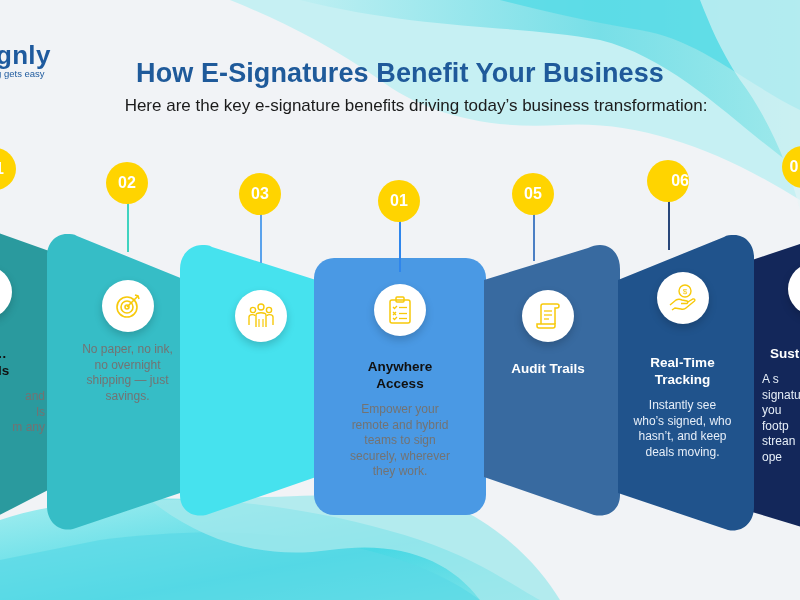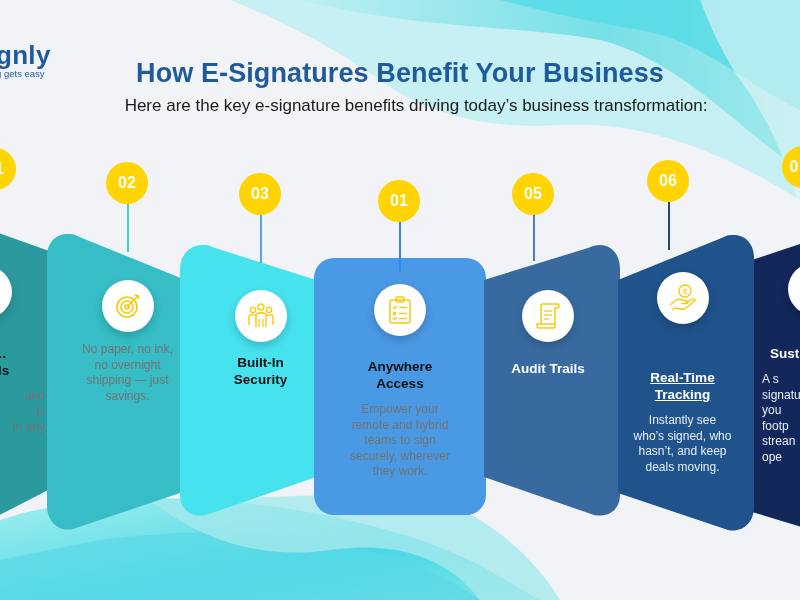--- a/index.html
+++ b/index.html
@@ -136,22 +136,20 @@
       <circle cx="15" cy="6" r="3" fill="none" stroke="#f7c90a" stroke-width="1.4"></circle>
       <circle cx="7" cy="9" r="2.6" fill="none" stroke="#f7c90a" stroke-width="1.4"></circle>
       <circle cx="23" cy="9" r="2.6" fill="none" stroke="#f7c90a" stroke-width="1.4"></circle>
       <path d="M10,26 L10,14 C10,11 20,11 20,14 L20,26" fill="none" stroke="#f7c90a" stroke-width="1.4"></path>
       <path d="M3,24 L3,16 C3,13 9,13 9,15" fill="none" stroke="#f7c90a" stroke-width="1.4"></path>
       <path d="M27,24 L27,16 C27,13 21,13 21,15" fill="none" stroke="#f7c90a" stroke-width="1.4"></path>
       <line x1="13" y1="18" x2="13" y2="26" stroke="#f7c90a" stroke-width="1.2"></line>
       <line x1="17" y1="18" x2="17" y2="26" stroke="#f7c90a" stroke-width="1.2"></line>
     </svg>
   </div>
-  <div class="card-title" style="white-space:pre-line; margin-top:12px;">Built-In
-Security</div>
 </div>
 
 <div class="panel" style="left:314px; top:258px; width:172px; height:257px; background:#4a99e4; border-radius:20px;"></div>
 <div class="stem" style="left:399px; top:220px; height:52px; background:#2f86ec;"></div>
 <div class="badge" style="left:378px; top:180px;">
     <span>01</span>
   </div>
 <div class="card-content dark-text" style="left:320px; top:284px; width:160px;">
   <div class="icon-circle">
     <svg width="26" height="30" viewBox="0 0 26 30">
@@ -191,33 +189,33 @@
       <line x1="9" y1="17" x2="14" y2="17" stroke="#f7c90a" stroke-width="1.3"></line>
     </svg>
   </div>
   <div class="card-title" style="white-space:pre-line;text-align:center;">Audit Trails</div>
 </div>
 
 <svg class="panel" style="left:618px; top:235px;" width="140" height="300" viewBox="0 0 140 300">
   <path d="M0,45 L106,2 C109,0 112,0 116,0 C128,0 136,10 136,22 L136,272 C136,288 124,298 110,295 L0,258 Z" fill="#20538c"></path>
 </svg>
 <div class="stem" style="left:668px; top:200px; height:50px; background:#28467a;"></div>
-<div class="badge" style="left:647px; top:160px;">
+<div class="badge" style="left:647px; top:160px;justify-content:flex-end;">
     <span>06</span>
   </div>
 <div class="card-content light-text" style="left:610px; top:272px; width:145px;">
   <div class="icon-circle">
     <svg width="30" height="30" viewBox="0 0 30 30">
       <circle cx="17" cy="8" r="6" fill="none" stroke="#f7c90a" stroke-width="1.4"></circle>
       <text x="17" y="11" font-size="8" text-anchor="middle" fill="#f7c90a" font-family="Liberation Sans, sans-serif">$</text>
       <path d="M2,22 L8,17 C10,16 12,16 14,17 L19,18 C20,18.5 20,20 19,20.5 L13,20.5" fill="none" stroke="#f7c90a" stroke-width="1.4"></path>
       <path d="M19,19.5 L25,16 C26.5,15.5 27.5,17 26.5,18 L18,25 C17,26 15,26.5 13,26 L7,25 L4,27" fill="none" stroke="#f7c90a" stroke-width="1.4"></path>
     </svg>
   </div>
-  <div class="card-title" style="white-space:pre-line; margin-top:45px;text-decoration:underline;">Real-Time
+  <div class="card-title" style="white-space:pre-line; margin-top:30px;">Real-Time
 Tracking</div>
   <div class="card-desc" style="white-space:pre-line;">Instantly see
 who’s signed, who
 hasn’t, and keep
 deals moving.</div>
 </div>
 
 <svg class="panel" style="left:752px; top:230px; z-index:1;" width="60" height="310" viewBox="0 0 60 310">
   <path d="M0,30 L60,10 L60,300 L0,282 Z" fill="#13275a"></path>
 </svg>

